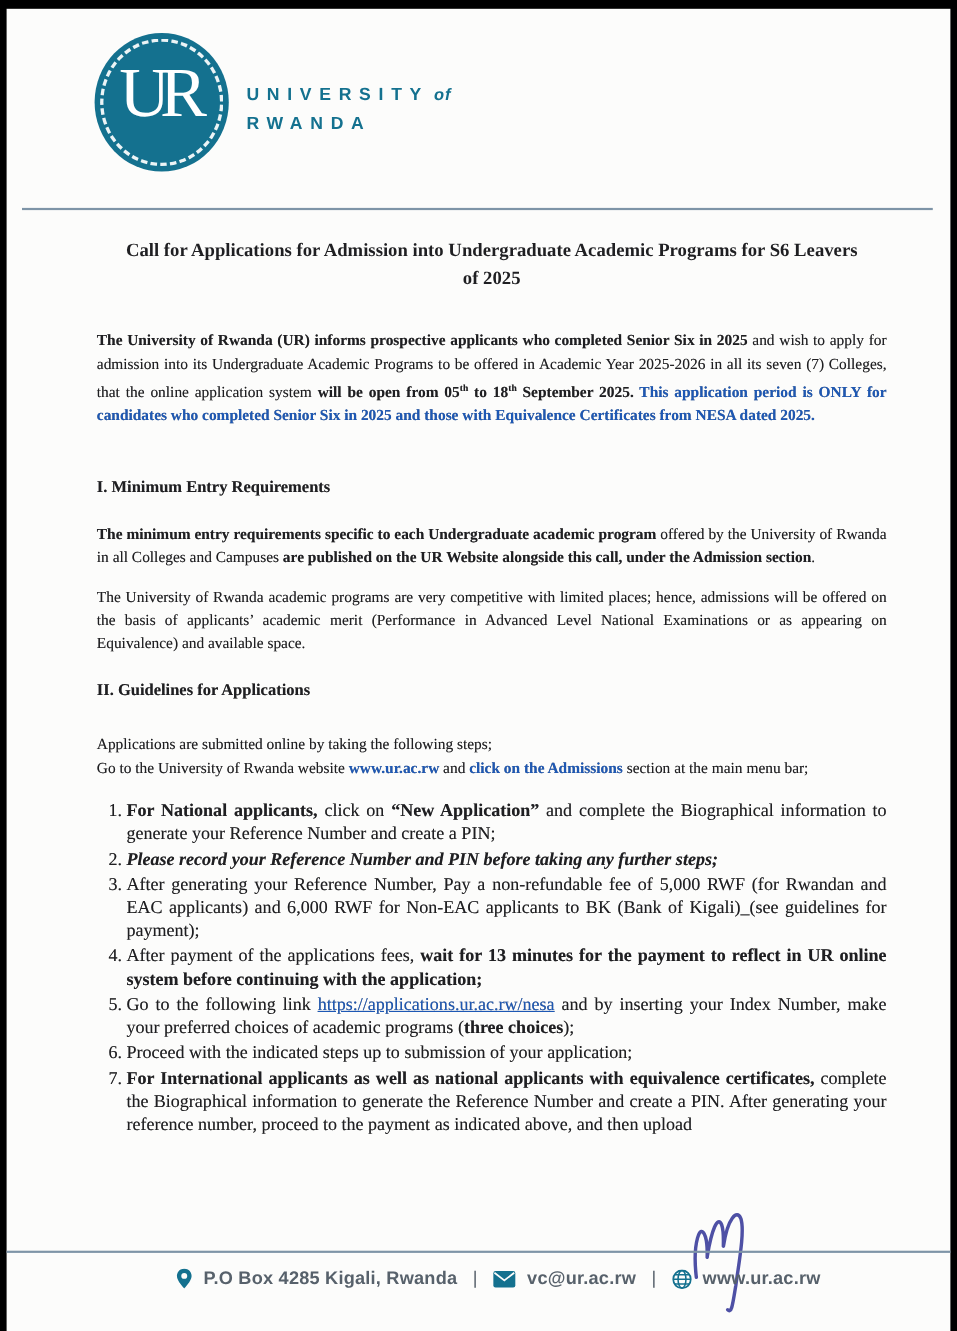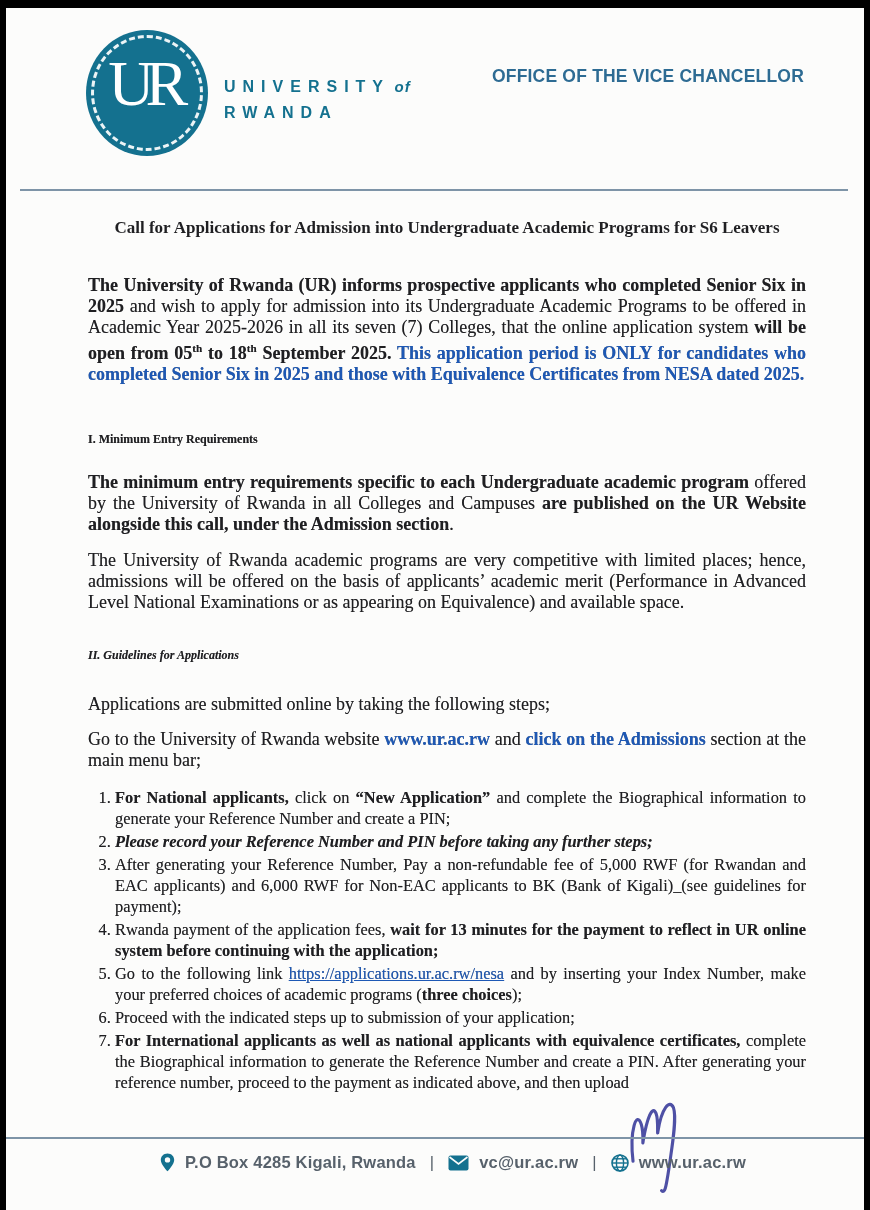--- a/index.html
+++ b/index.html
@@ -50,34 +50,34 @@
     font-weight:700;font-size:17.5px;color:var(--office-blue);letter-spacing:.2px;
   }
   .divider{height:2px;background:var(--line);margin:0 16px 0 14px;}
   
   .content{padding:0 58px 0 82px;}
   .doc-title{
     margin-top:24px;text-align:center;font-weight:700;font-size:17px;line-height:25px;
   }
   .subtitle{margin-top:11px;text-align:center;font-weight:700;font-size:16.5px;line-height:23px;}
   p.body-p{
-    font-size:18px;line-height:21px;text-align:justify;
+    font-size:14px;line-height:21px;text-align:justify;
     text-shadow:0 0 .5px rgba(40,40,40,.55);
   }
   .intro{margin-top:35px;}
   .sec-heading{
-    font-weight:700;font-size:12px;line-height:22px;
+    font-weight:700;font-size:15px;line-height:22px;
     text-shadow:0 0 .5px rgba(40,40,40,.55);
   }
   .sec1{margin-top:43px;}
   .para-a{margin-top:22px;}
   .para-b{margin-top:15px;}
-  .sec2{margin-top:31px;font-style:italic;}
+  .sec2{margin-top:21px;}
   .para-c{margin-top:28px;}
-  .para-d{margin-top:14px;}
+  .para-d{margin-top:1px;}
   ol.steps{
     margin:16px 0 0 0;padding-left:27px;
     font-size:16.4px;line-height:21px;
   }
   ol.steps li{
     text-align:justify;margin-bottom:2px;
     text-shadow:0 0 .5px rgba(40,40,40,.55);
   }
   
   .b{font-weight:700;}
@@ -105,49 +105,49 @@
 
   <div class="header">
     <div class="logo">
       <div class="rope"></div>
       <div class="monogram">UR</div>
     </div>
     <div class="univ-block">
       <div><span class="ls">UNIVERSITY</span>&nbsp;<span class="of">of</span></div>
       <div><span class="ls">RWANDA</span></div>
     </div>
-    <div class="office-title">OFFICE OF THE VICE CHANCELLOR</div>
   </div>
 
   <div class="divider"></div>
 
   <div class="content">
     <div class="doc-title">
       <div>Call for Applications for Admission into Undergraduate Academic Programs for S6 Leavers</div>
+      <div>of 2025</div>
     </div>
 
     <p class="body-p intro"><span class="b">The University of Rwanda (UR) informs prospective applicants who completed Senior Six in 2025</span><span> and wish to apply for admission into its Undergraduate Academic Programs to be offered in Academic Year 2025-2026 in all its seven (7) Colleges, that the online application system </span><span class="b">will be open from 05</span><span class="b sup">th</span><span class="b"> to 18</span><span class="b sup">th</span><span class="b"> September 2025. </span><span class="blue">This application period is ONLY for candidates who completed Senior Six in 2025 and those with Equivalence Certificates from NESA dated 2025.</span></p>
 
     <div class="sec-heading sec1">I. Minimum Entry Requirements</div>
 
     <p class="body-p para-a"><span class="b">The minimum entry requirements specific to each Undergraduate academic program</span><span> offered by the University of Rwanda in all Colleges and Campuses </span><span class="b">are published on the UR Website alongside this call, under the Admission section</span><span>.</span></p>
 
     <p class="body-p para-b">The University of Rwanda academic programs are very competitive with limited places; hence, admissions will be offered on the basis of applicants’ academic merit (Performance in Advanced Level National Examinations or as appearing on Equivalence) and available space.</p>
 
     <div class="sec-heading sec2">II. Guidelines for Applications</div>
 
     <p class="body-p para-c">Applications are submitted online by taking the following steps;</p>
 
     <p class="body-p para-d"><span>Go to the University of Rwanda website </span><span class="blue">www.ur.ac.rw</span><span> and </span><span class="blue">click on the Admissions</span><span> section at the main menu bar;</span></p>
 
     <ol class="steps">
         <li><span class="b">For National applicants,</span><span> click on </span><span class="b">“New Application”</span><span> and complete the Biographical information to generate your Reference Number and create a PIN;</span></li>
         <li><span class="bi">Please record your Reference Number and PIN before taking any further steps;</span></li>
         <li><span>After generating your Reference Number, Pay a non-refundable fee of 5,000 RWF (for Rwandan and EAC applicants) and 6,000 RWF for Non-EAC applicants to BK (Bank of Kigali)_(see guidelines for payment);</span></li>
-        <li><span>Rwanda payment of the application fees, </span><span class="b">wait for 13 minutes for the payment to reflect in UR online system before continuing with the application;</span></li>
+        <li><span>After payment of the applications fees, </span><span class="b">wait for 13 minutes for the payment to reflect in UR online system before continuing with the application;</span></li>
         <li><span>Go to the following link </span><span class="link">https://applications.ur.ac.rw/nesa</span><span> and by inserting your Index Number, make your preferred choices of academic programs (</span><span class="b">three choices</span><span>);</span></li>
         <li><span>Proceed with the indicated steps up to submission of your application;</span></li>
         <li><span class="b">For International applicants as well as national applicants with equivalence certificates,</span><span> complete the Biographical information to generate the Reference Number and create a PIN. After generating your reference number, proceed to the payment as indicated above, and then upload</span></li>
       </ol>
   </div>
 
   <svg class="signature" viewBox="0 0 100 128" fill="none">
     <path d="M12 86 C8 52 16 30 21 46 C24 56 22 72 23 64 C27 40 33 24 37 34 C40 42 38 60 39 54 C43 28 52 18 56 28 C60 40 54 72 51 94 C48 112 47 122 43 118" stroke="#4e50a5" stroke-width="3.4" stroke-linecap="round"></path>
   </svg>
 

